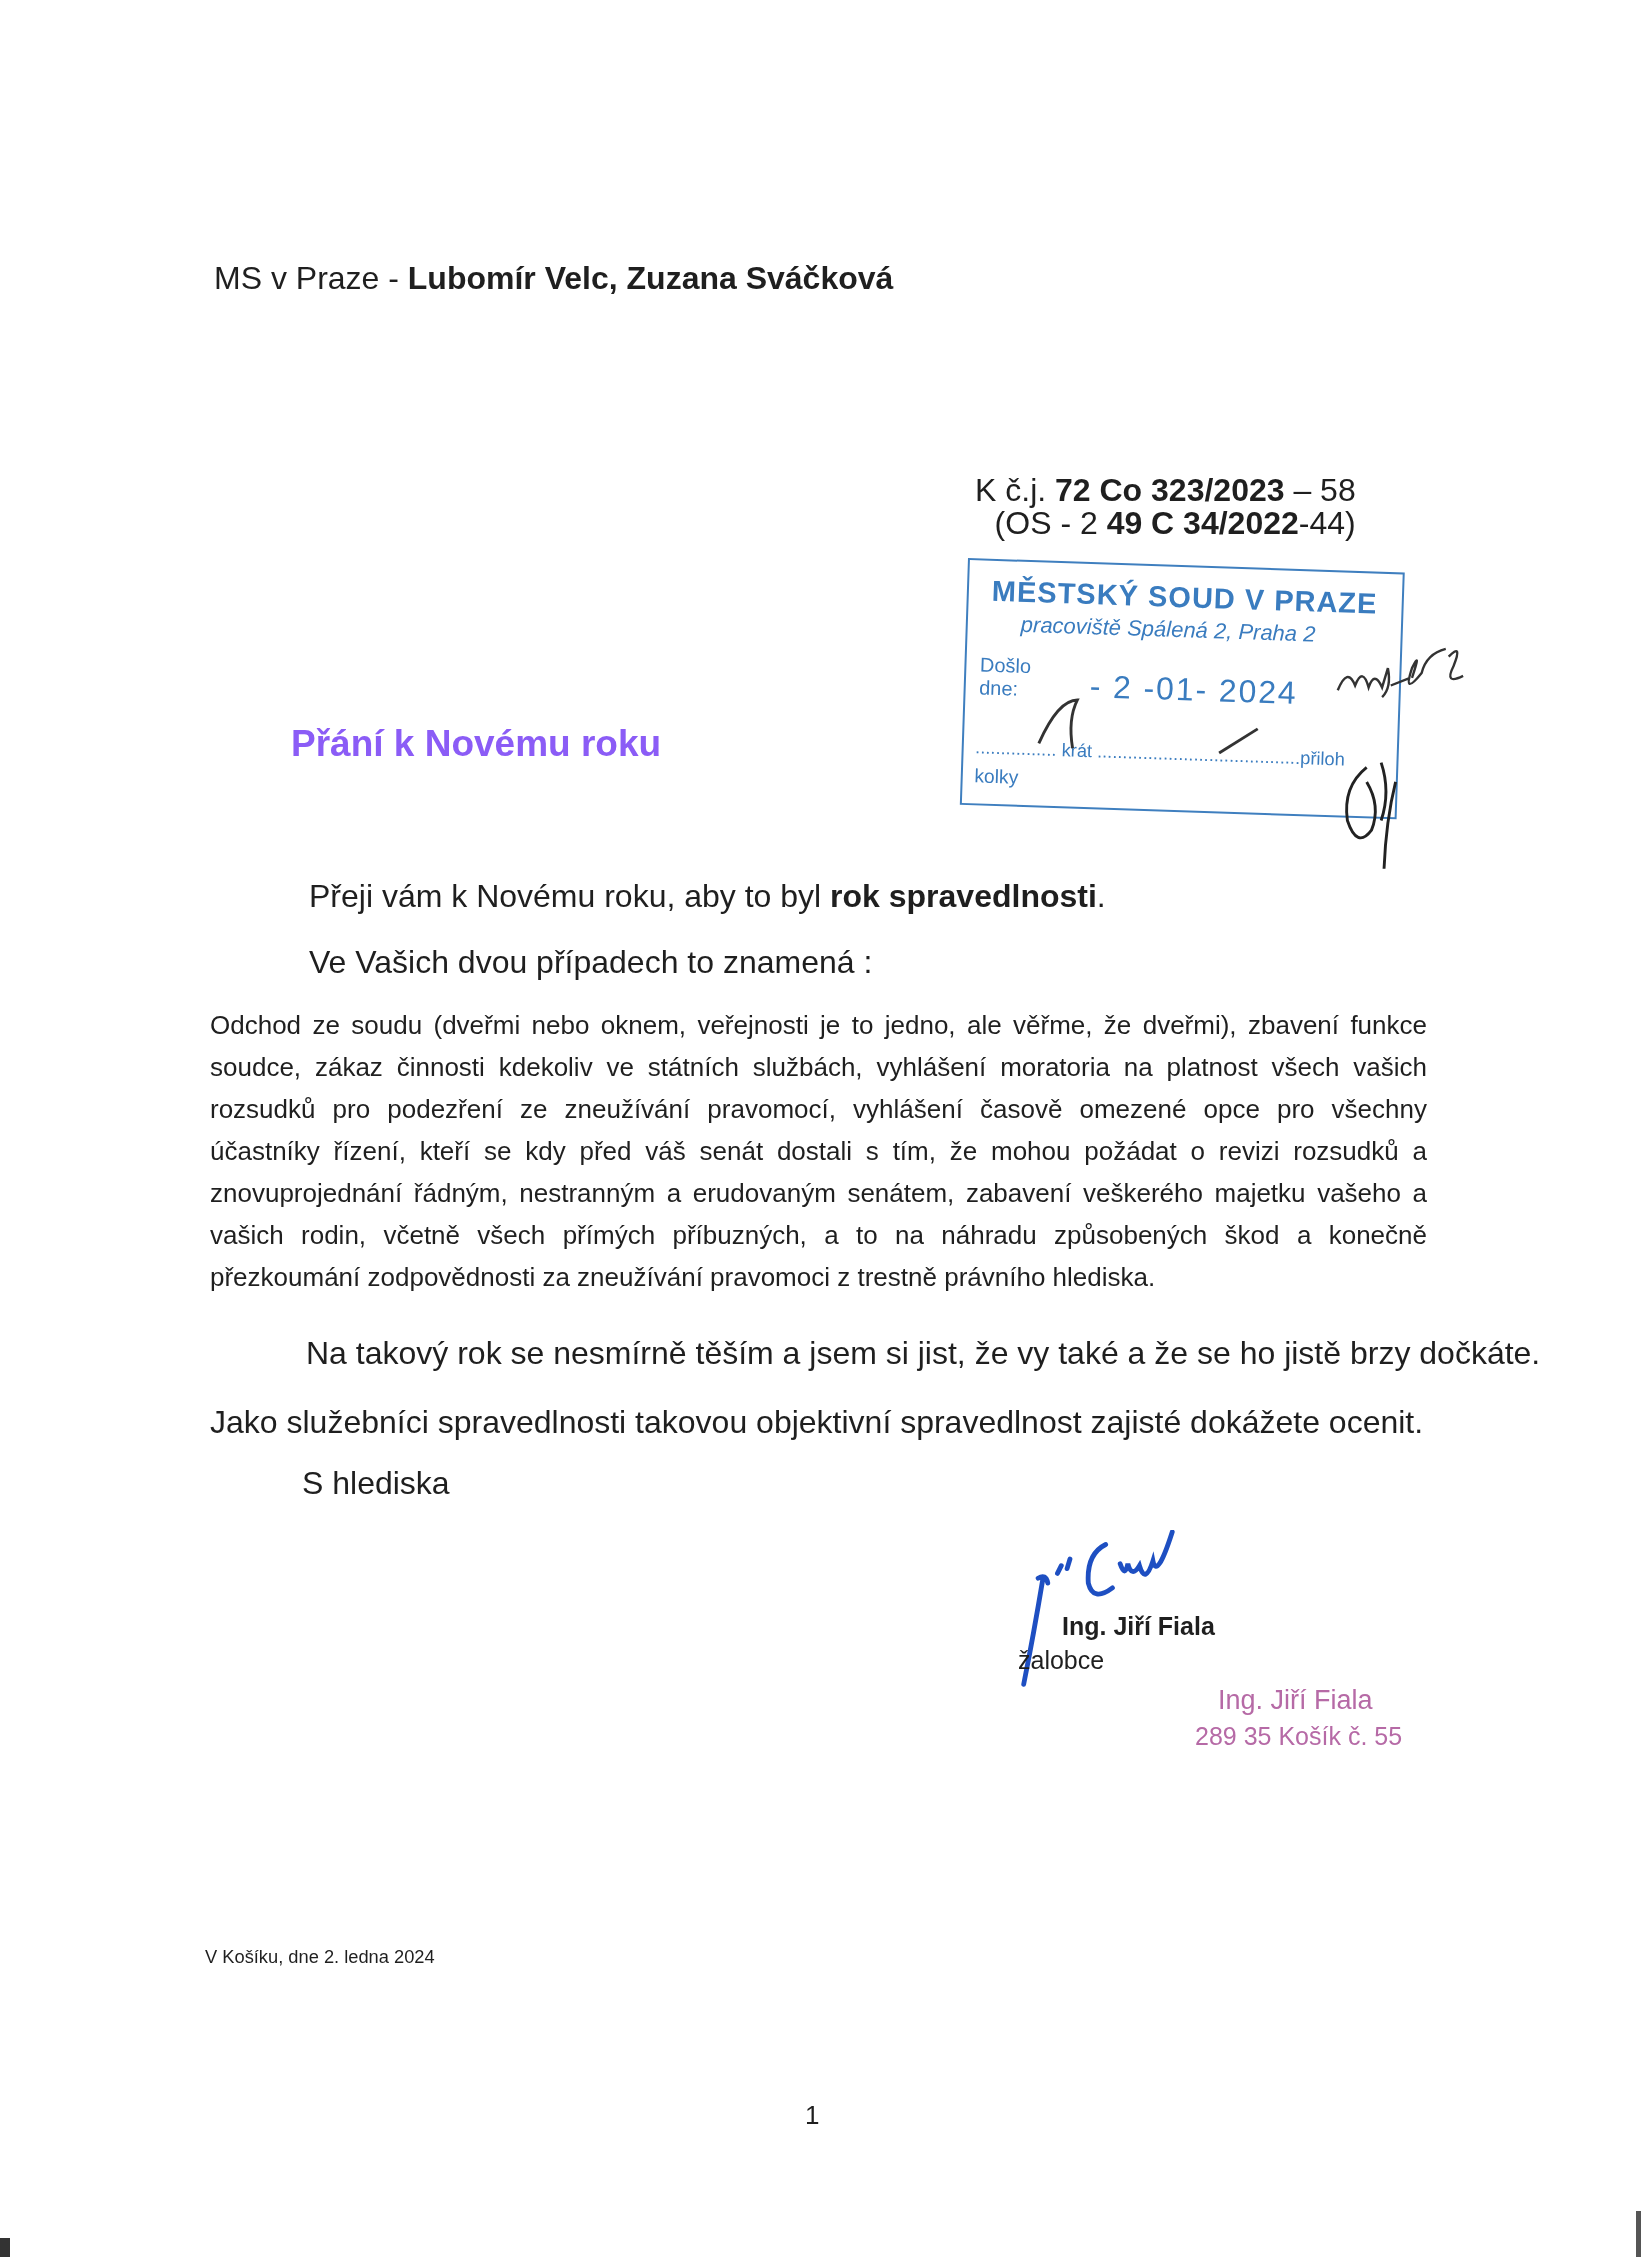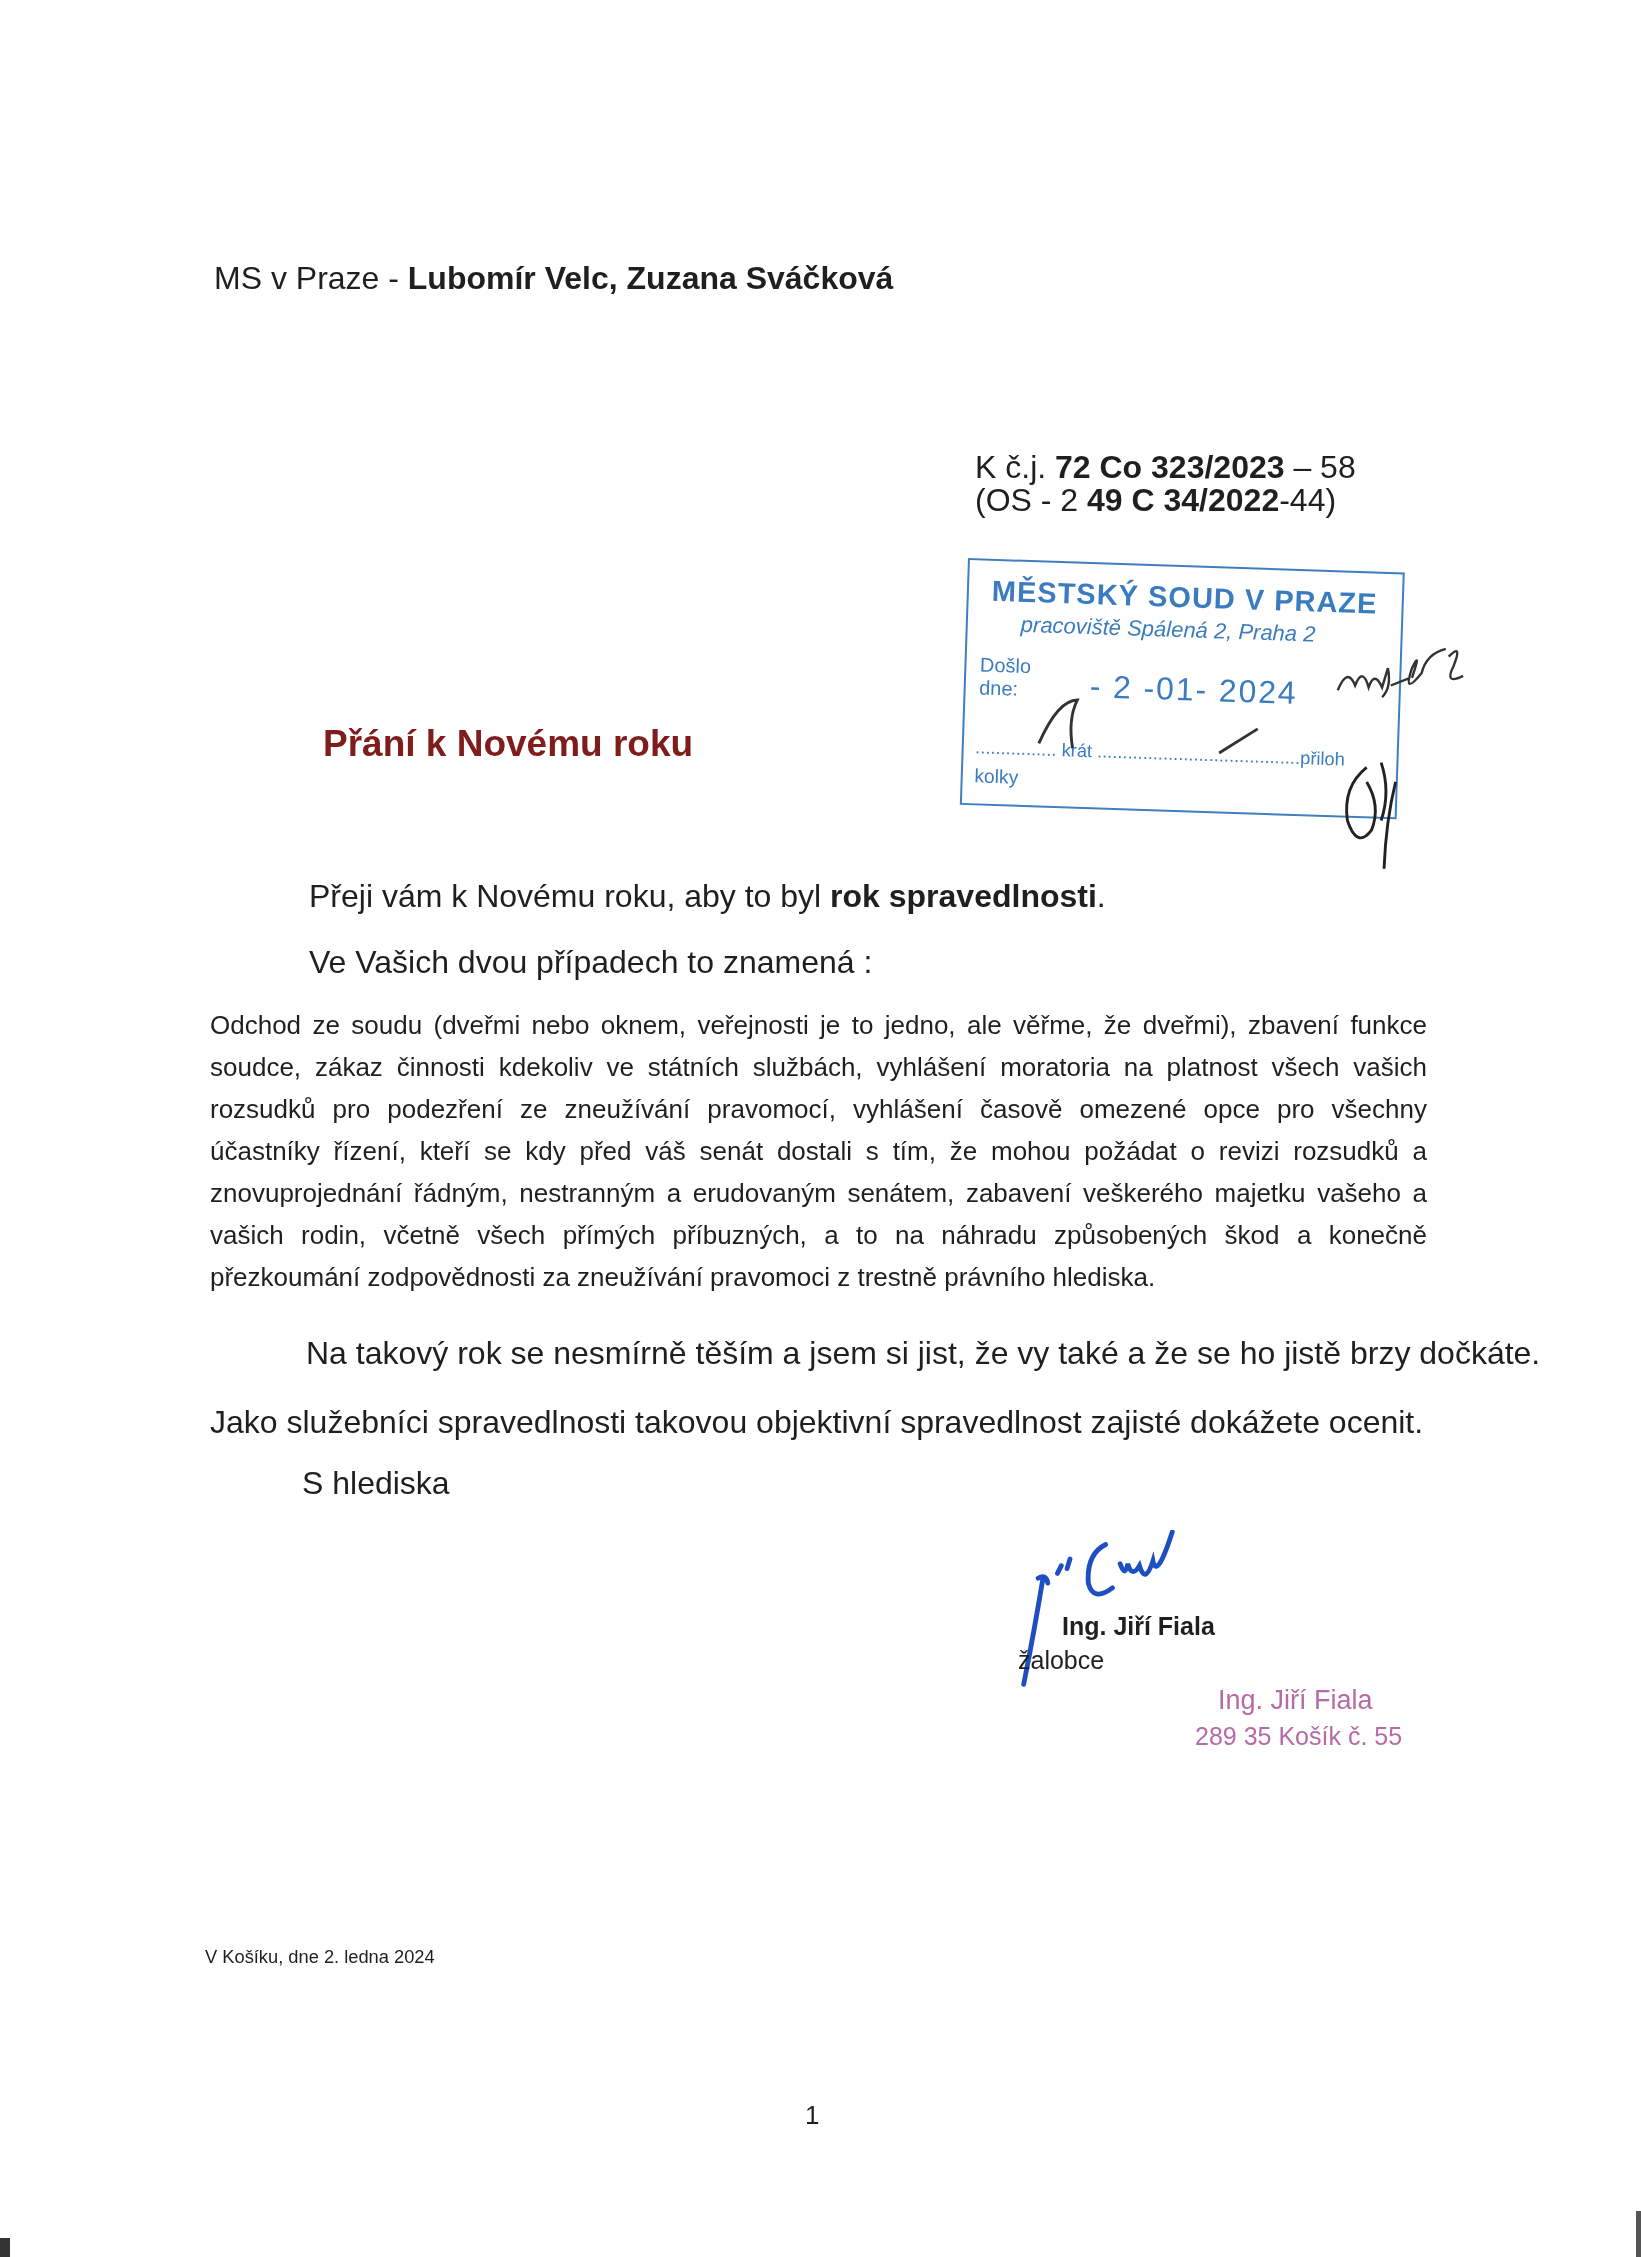--- a/index.html
+++ b/index.html
@@ -5,23 +5,23 @@
   html, body { margin: 0; padding: 0; }
   body {
     width: 1641px; height: 2257px; position: relative; overflow: hidden;
     background: #ffffff; color: #1f1f1f;
     font-family: "Liberation Sans", "DejaVu Sans", sans-serif;
   }
   .abs { position: absolute; }
   .txt { font-size: 32px; line-height: 33px; white-space: nowrap; }
   b { font-weight: bold; }
   .header-line { left: 214px; top: 262px; }
-  .ref { left: 975px; top: 451px; }
+  .ref { left: 975px; top: 474px; text-align: right; }
   .ref div { height: 33px; }
-  .title { left: 323px; top: 723px; font-size: 37px; font-weight: bold; color: #7f1d1d; }
+  .title { left: 291px; top: 723px; font-size: 37px; font-weight: bold; color: #8b5cf6; }
   .p1 { left: 309px; top: 880px; }
   .p2 { left: 309px; top: 946px; }
   .body-para {
     left: 210px; top: 1004px; width: 1217px;
     font-size: 26px; line-height: 42px; text-align: justify; text-align-last: left;
     white-space: normal;
   }
   .p4 { left: 306px; top: 1337px; }
   .p5 { left: 210px; top: 1406px; text-align: right; }
   .p6 { left: 302px; top: 1467px; }

